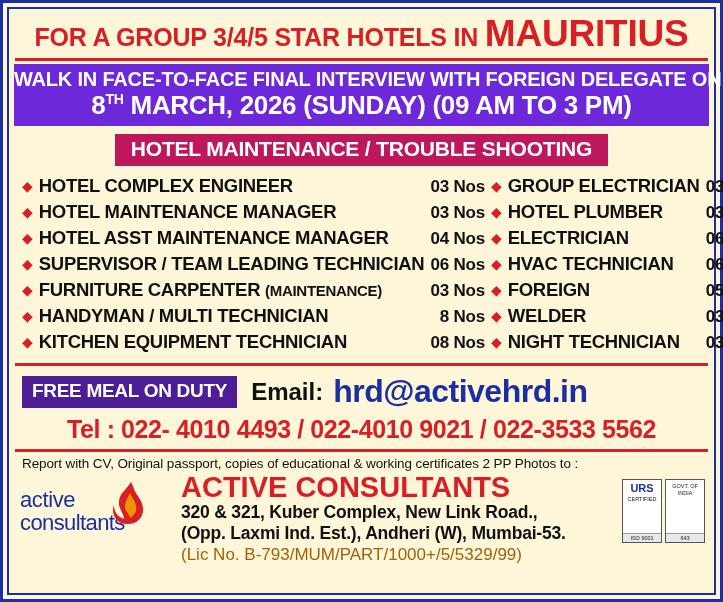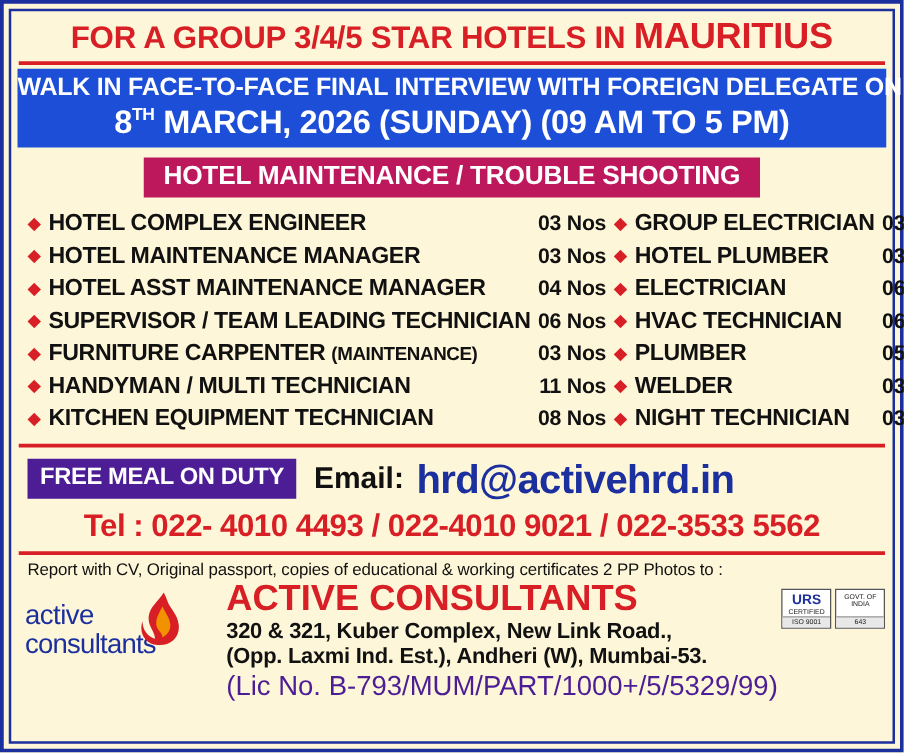--- a/index.html
+++ b/index.html
@@ -29,27 +29,27 @@
   .headline{
     text-align:center;
     font-weight:bold;
     font-size:25px;
     letter-spacing:-0.2px;
     color:#d81f26;
     line-height:1.08;
     padding-top:2px;
     white-space:nowrap;
   }
-  .headline .mau{font-size:29px;}
+  .headline .mau{font-size:37px;}
   .rule-red{
     height:3px;background:#d81f26;margin:4px 1px 0 1px;
   }
   
   .blueband{
-    background:#1d4ed8;
+    background:#6d28d9;
     color:#ffffff;
     text-align:center;
     font-weight:bold;
     padding:4px 0 6px 0;
     margin-top:3px;
     line-height:1.12;
   }
   .blueband .l1{font-size:20px;letter-spacing:-0.2px;white-space:nowrap;}
   .blueband .l2{font-size:26px;letter-spacing:-0.3px;white-space:nowrap;margin-top:1px;}
   .blueband .l2 sup{font-size:14px;vertical-align:super;}
@@ -205,35 +205,35 @@
   }
   .aline{
     font-weight:bold;
     font-size:17.5px;
     color:#111111;
     line-height:1.18;
     letter-spacing:-0.2px;
     white-space:nowrap;
   }
   .lic{
-    font-size:22px;
-    color:#4c1d95;
+    font-size:17px;
+    color:#a16207;
     line-height:1.2;
     margin-top:1px;
     white-space:nowrap;
   }
   .certs{
     flex:0 0 86px;
     display:flex;
     gap:3px;
     padding-top:6px;
     justify-content:flex-end;
   }
   .certbox{
-    width:40px;height:32px;
+    width:40px;height:64px;
     border:1px solid #555;
     background:#ffffff;
     font-size:6px;
     text-align:center;
     color:#222;
     display:flex;
     flex-direction:column;
     align-items:center;
     justify-content:flex-start;
     padding-top:2px;
@@ -254,21 +254,21 @@
 
     <div class="headline">
       <span>FOR A GROUP 3/4/5 STAR HOTELS IN </span><span class="mau">MAURITIUS</span>
     </div>
 
     <div class="rule-red"></div>
 
     <div class="blueband">
       <div class="l1">WALK IN FACE-TO-FACE FINAL INTERVIEW WITH FOREIGN DELEGATE ON</div>
       <div class="l2">
-        <span>8</span><sup>TH</sup><span> MARCH, 2026 (SUNDAY) (09 AM TO 5 PM)</span>
+        <span>8</span><sup>TH</sup><span> MARCH, 2026 (SUNDAY) (09 AM TO 3 PM)</span>
       </div>
     </div>
 
     <div class="sect-wrap">
       <span class="sect">HOTEL MAINTENANCE / TROUBLE SHOOTING</span>
     </div>
 
     <div class="posts">
       <div class="col left">
 
@@ -298,21 +298,21 @@
 
         <div class="prow">
           <span class="dia">◆</span>
           <span class="pname"><span>FURNITURE CARPENTER </span><span class="small">(MAINTENANCE)</span></span>
           <span class="pnos">03 Nos</span>
         </div>
 
         <div class="prow">
           <span class="dia">◆</span>
           <span class="pname"><span>HANDYMAN / MULTI TECHNICIAN</span><span class="small"></span></span>
-          <span class="pnos">11 Nos</span>
+          <span class="pnos">8 Nos</span>
         </div>
 
         <div class="prow">
           <span class="dia">◆</span>
           <span class="pname"><span>KITCHEN EQUIPMENT TECHNICIAN</span><span class="small"></span></span>
           <span class="pnos">08 Nos</span>
         </div>
 
       </div>
 
@@ -337,21 +337,21 @@
         </div>
 
         <div class="prow">
           <span class="dia">◆</span>
           <span class="pname"><span>HVAC TECHNICIAN</span></span>
           <span class="pnos">06 Nos</span>
         </div>
 
         <div class="prow">
           <span class="dia">◆</span>
-          <span class="pname"><span>PLUMBER</span></span>
+          <span class="pname"><span>FOREIGN</span></span>
           <span class="pnos">05 Nos</span>
         </div>
 
         <div class="prow">
           <span class="dia">◆</span>
           <span class="pname"><span>WELDER</span></span>
           <span class="pnos">03 Nos</span>
         </div>
 
         <div class="prow">

